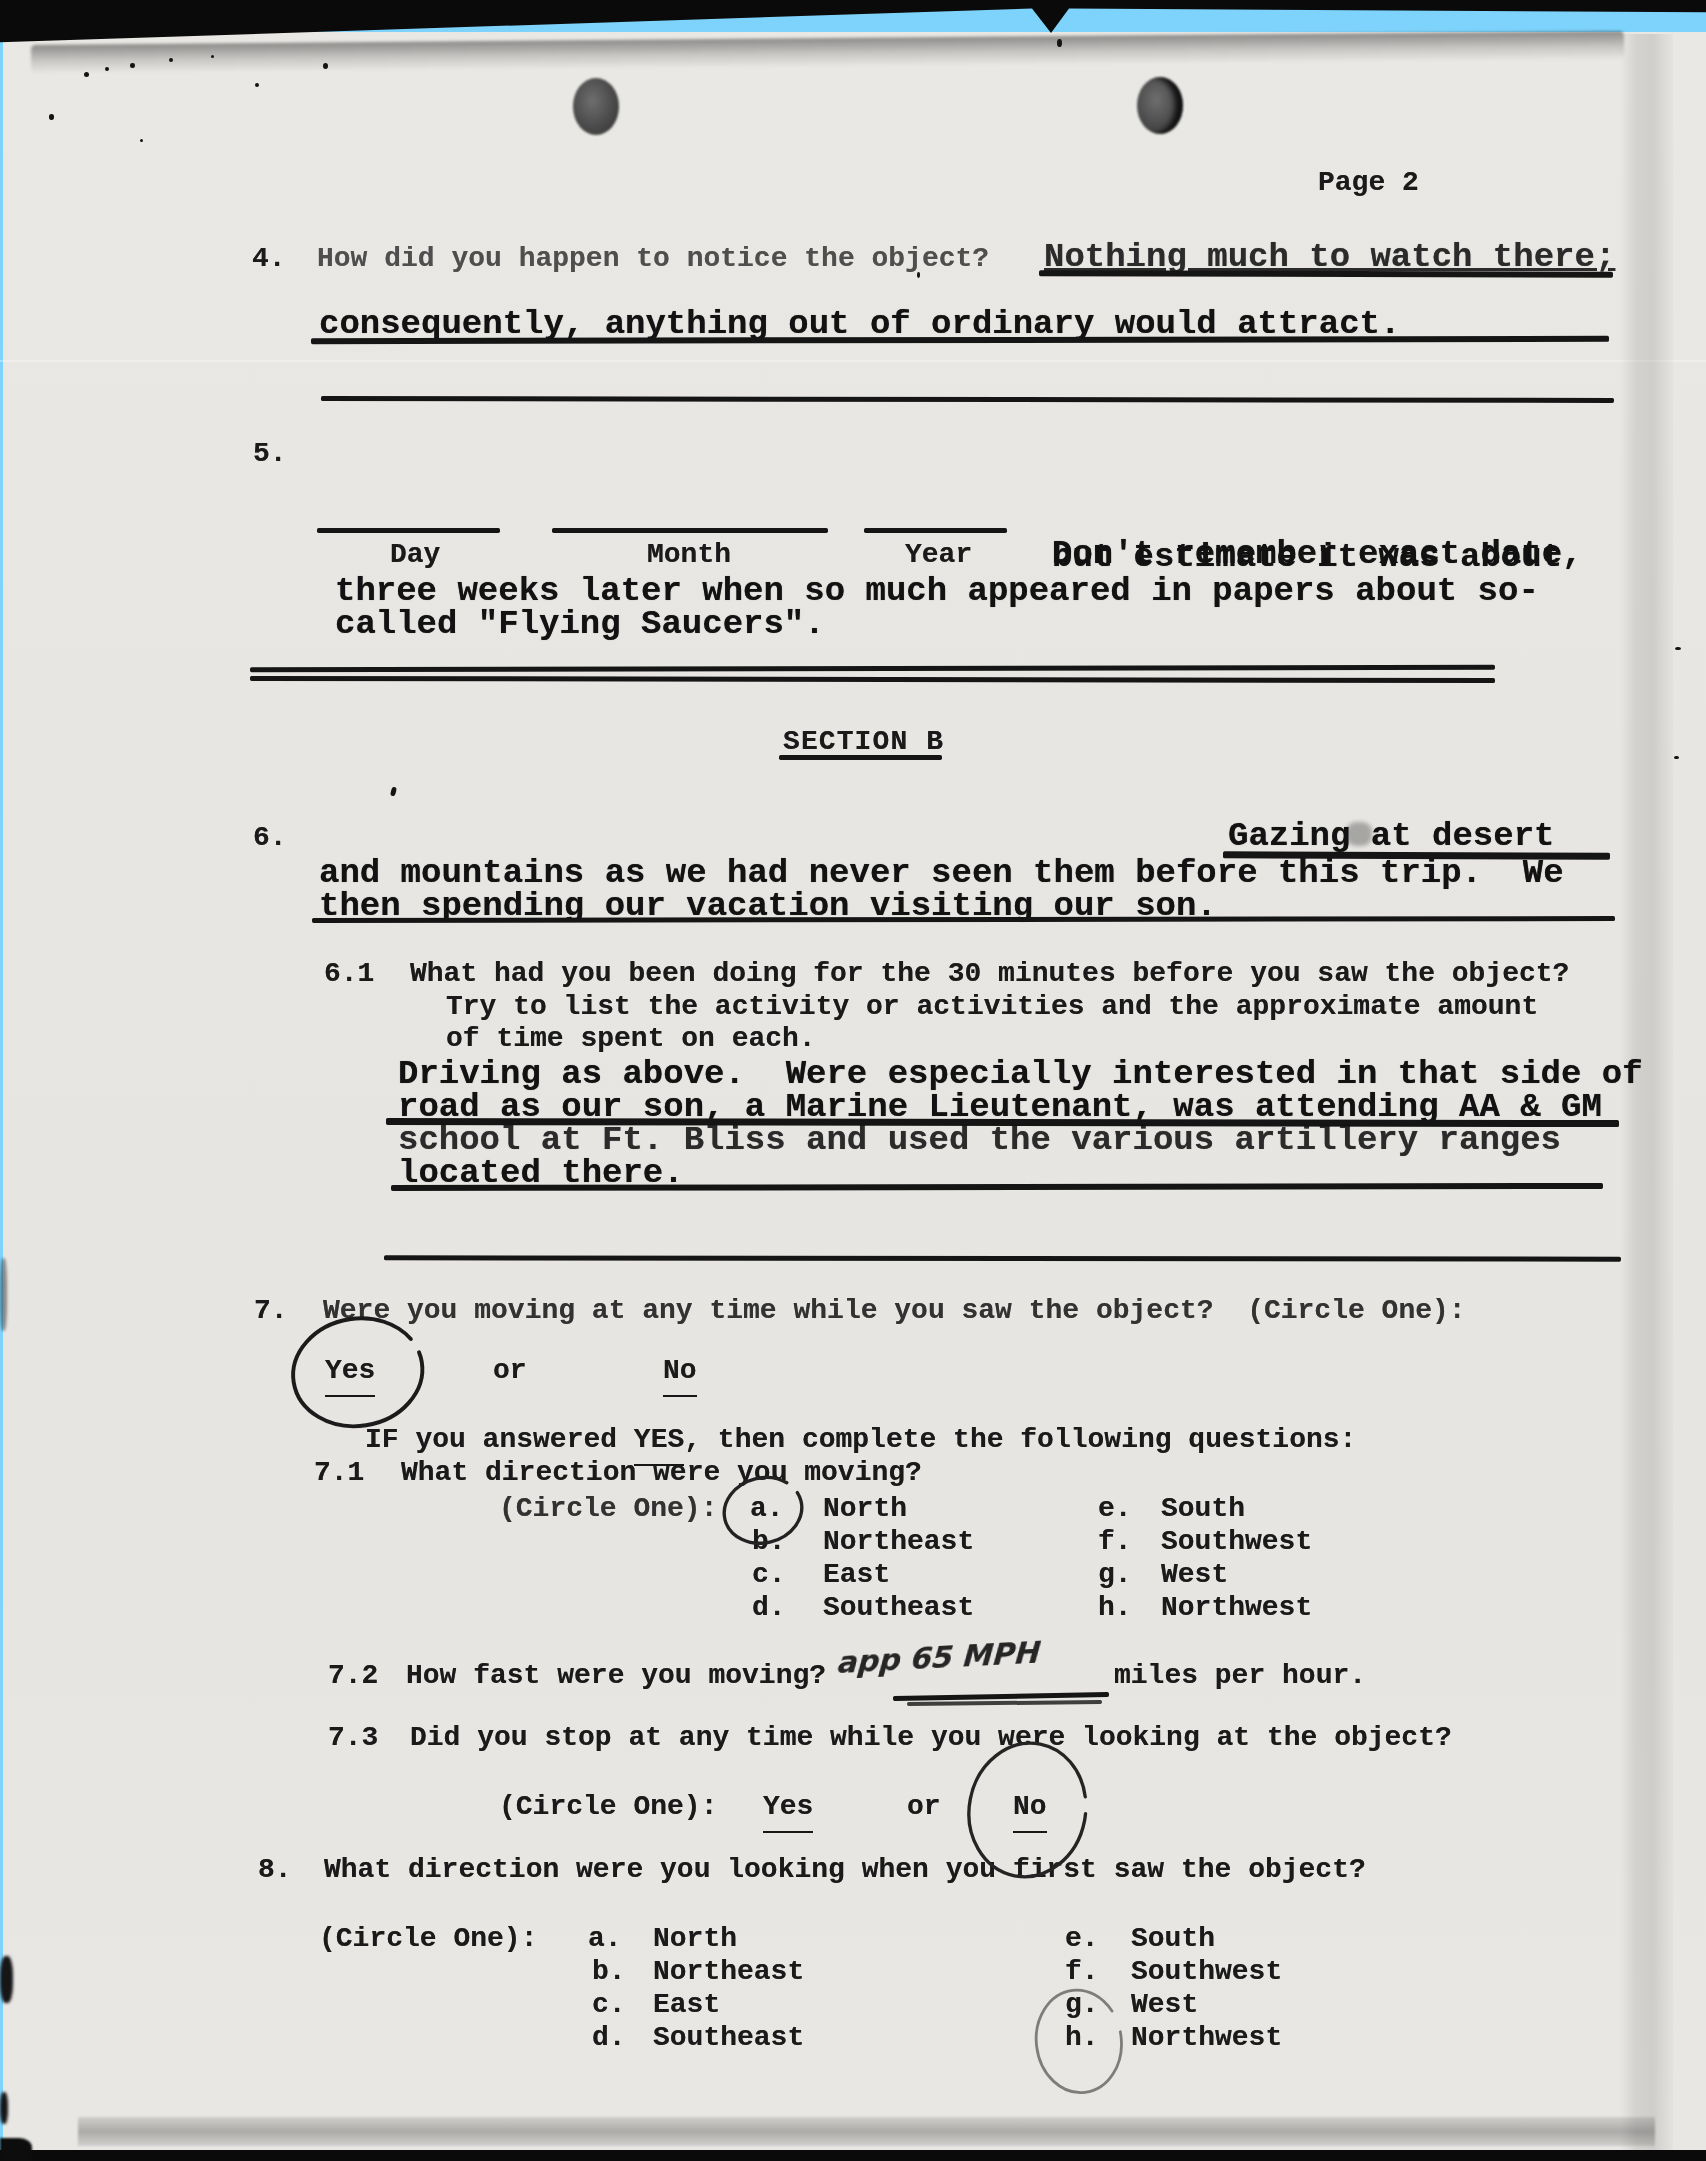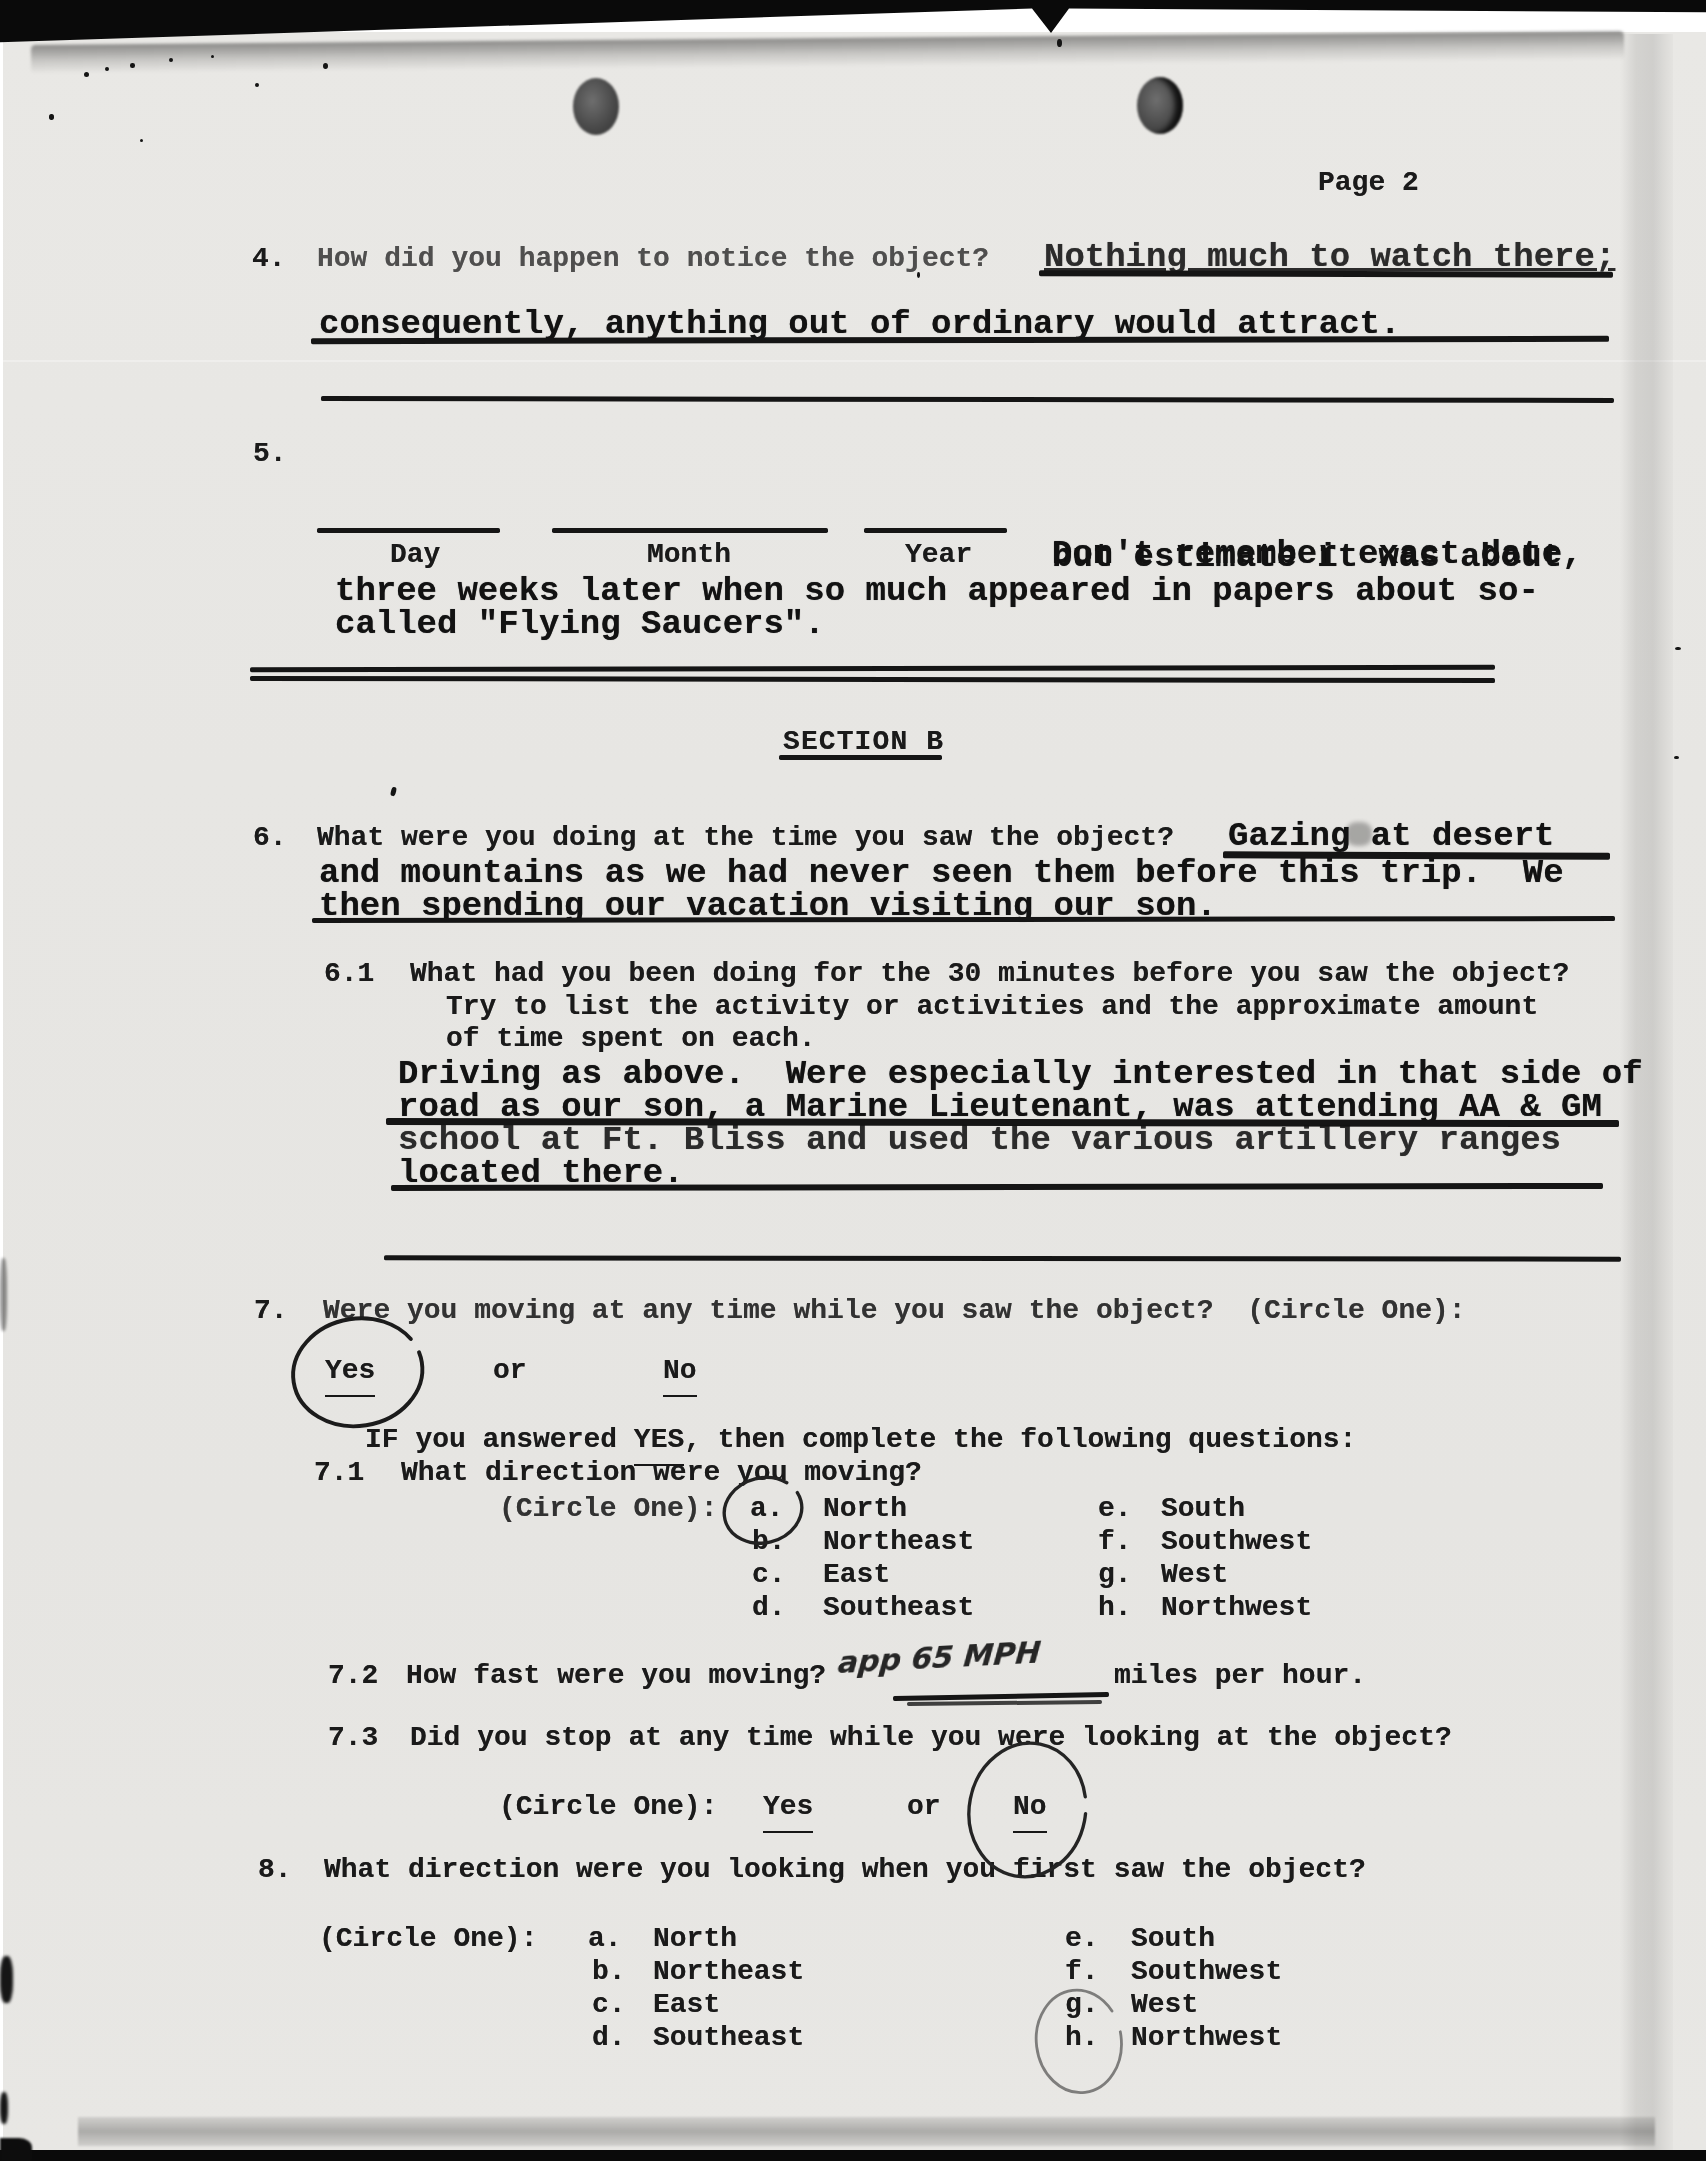--- a/index.html
+++ b/index.html
@@ -1,16 +1,16 @@
 <!DOCTYPE html>
 <html style="font-size:9px"><head>
 <meta charset="utf-8">
 <style>
   html,body{margin:0;padding:0;background:#090909;}
-  #scan{position:relative;width:1706px;height:2161px;background:#ffffff;overflow:hidden;
+  #scan{position:relative;width:1706px;height:2161px;background:#7dd3fc;overflow:hidden;
         font-family:"Liberation Mono",monospace;}
   .paper{position:absolute;left:3.4px;top:32px;width:1703px;height:2119px;
          background:linear-gradient(180deg,#e9e8e5 0%,#e7e6e3 35%,#e6e5e2 70%,#e8e7e4 100%);}
   .top-black{position:absolute;left:0;top:0;width:1706px;height:47px;background:#0a0a0a;
              clip-path:polygon(0 0,1706px 0,1706px 26%,1069px 18%,1051px 70%,1032px 18%,0 90%);}
   .top-shade{position:absolute;left:31px;top:38px;width:1593px;height:29px;
              background:linear-gradient(180deg,rgba(0,0,0,.40),rgba(0,0,0,.14) 55%,rgba(0,0,0,0));
              transform:rotate(-0.5deg);filter:blur(1.7px);border-radius:4.5px;}
   .right-shade{position:absolute;left:1620px;top:34px;width:53px;height:2119px;
                background:linear-gradient(90deg,rgba(0,0,0,0),rgba(0,0,0,.09) 30%,rgba(0,0,0,.11) 62%,rgba(0,0,0,.02));}
@@ -95,21 +95,20 @@
   <div class="a" style="left:335px;top:573px;">three weeks later when so much appeared in papers about so-</div>
   <div class="a" style="left:1052px;top:539px;">but estimate it was about</div>
   <div class="a" style="left:335px;top:606px;">called "Flying Saucers".</div>
   <div class="ul" style="left:250px;top:666px;width:1245px;height:4.5px;transform:rotate(-.12deg);"></div>
   <div class="ul" style="left:250px;top:677px;width:1245px;height:4.5px;transform:rotate(.1deg);"></div>
 
   <div class="t" style="left:783px;top:727px;letter-spacing:1.1px;">SECTION B</div>
   <div class="ul" style="left:779px;top:755px;width:163px;height:5px;"></div>
 
   <div class="t" style="left:253px;top:823px;">6.</div>
-  <div class="t" style="left:317px;top:823px;">What were you doing at the time you saw the object?</div>
   <div class="a" style="left:1228px;top:818px;">Gazing at desert</div>
   <div class="speck" style="left:1346px;top:822px;width:26px;height:23.5px;opacity:.3;filter:blur(2.2px);border-radius:40%;"></div>
   <div class="ul" style="left:1223px;top:852px;width:387px;height:7.3px;transform:rotate(.2deg);"></div>
   <div class="a" style="left:319px;top:855px;">and mountains as we had never seen them before this trip.  We</div>
   <div class="a" style="left:319px;top:888px;">then spending our vacation visiting our son.</div>
   <div class="ul" style="left:312px;top:917px;width:1303px;height:5px;transform:rotate(-.08deg);"></div>
 
   <div class="t" style="left:324px;top:959px;">6.1</div>
   <div class="t" style="left:410px;top:959px;">What had you been doing for the 30 minutes before you saw the object?</div>
   <div class="t" style="left:446px;top:992px;">Try to list the activity or activities and the approximate amount</div>

